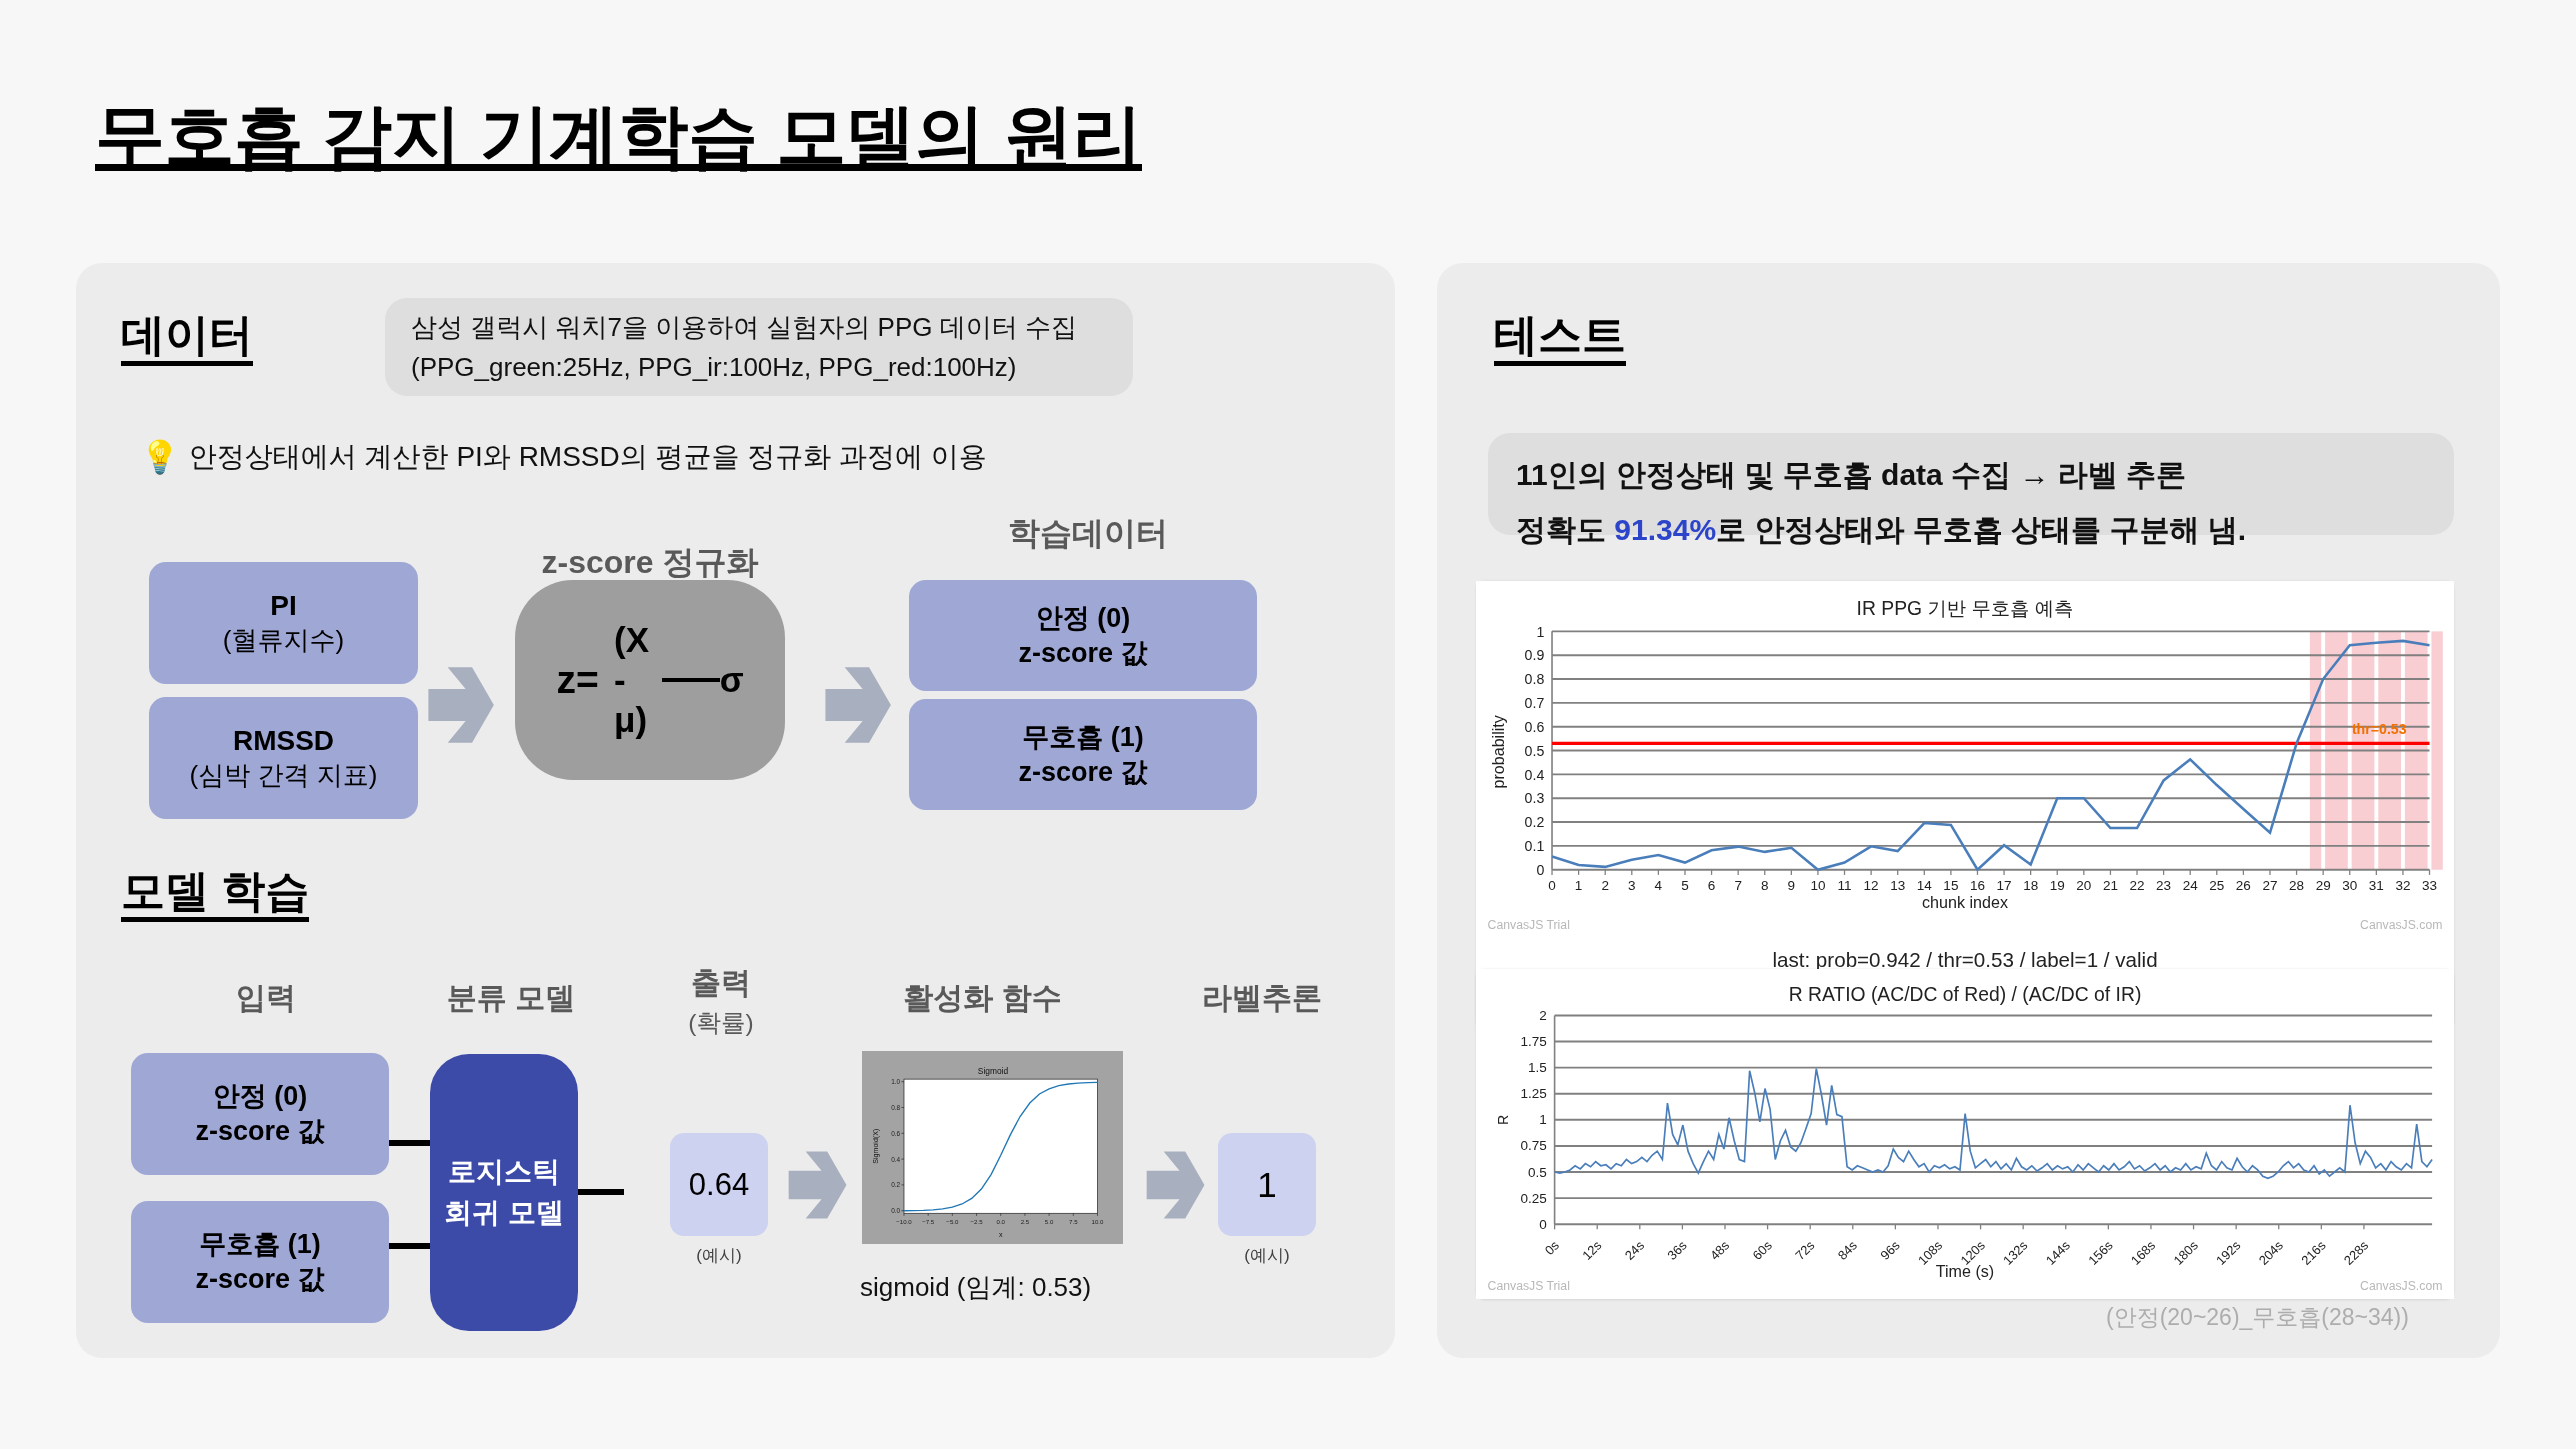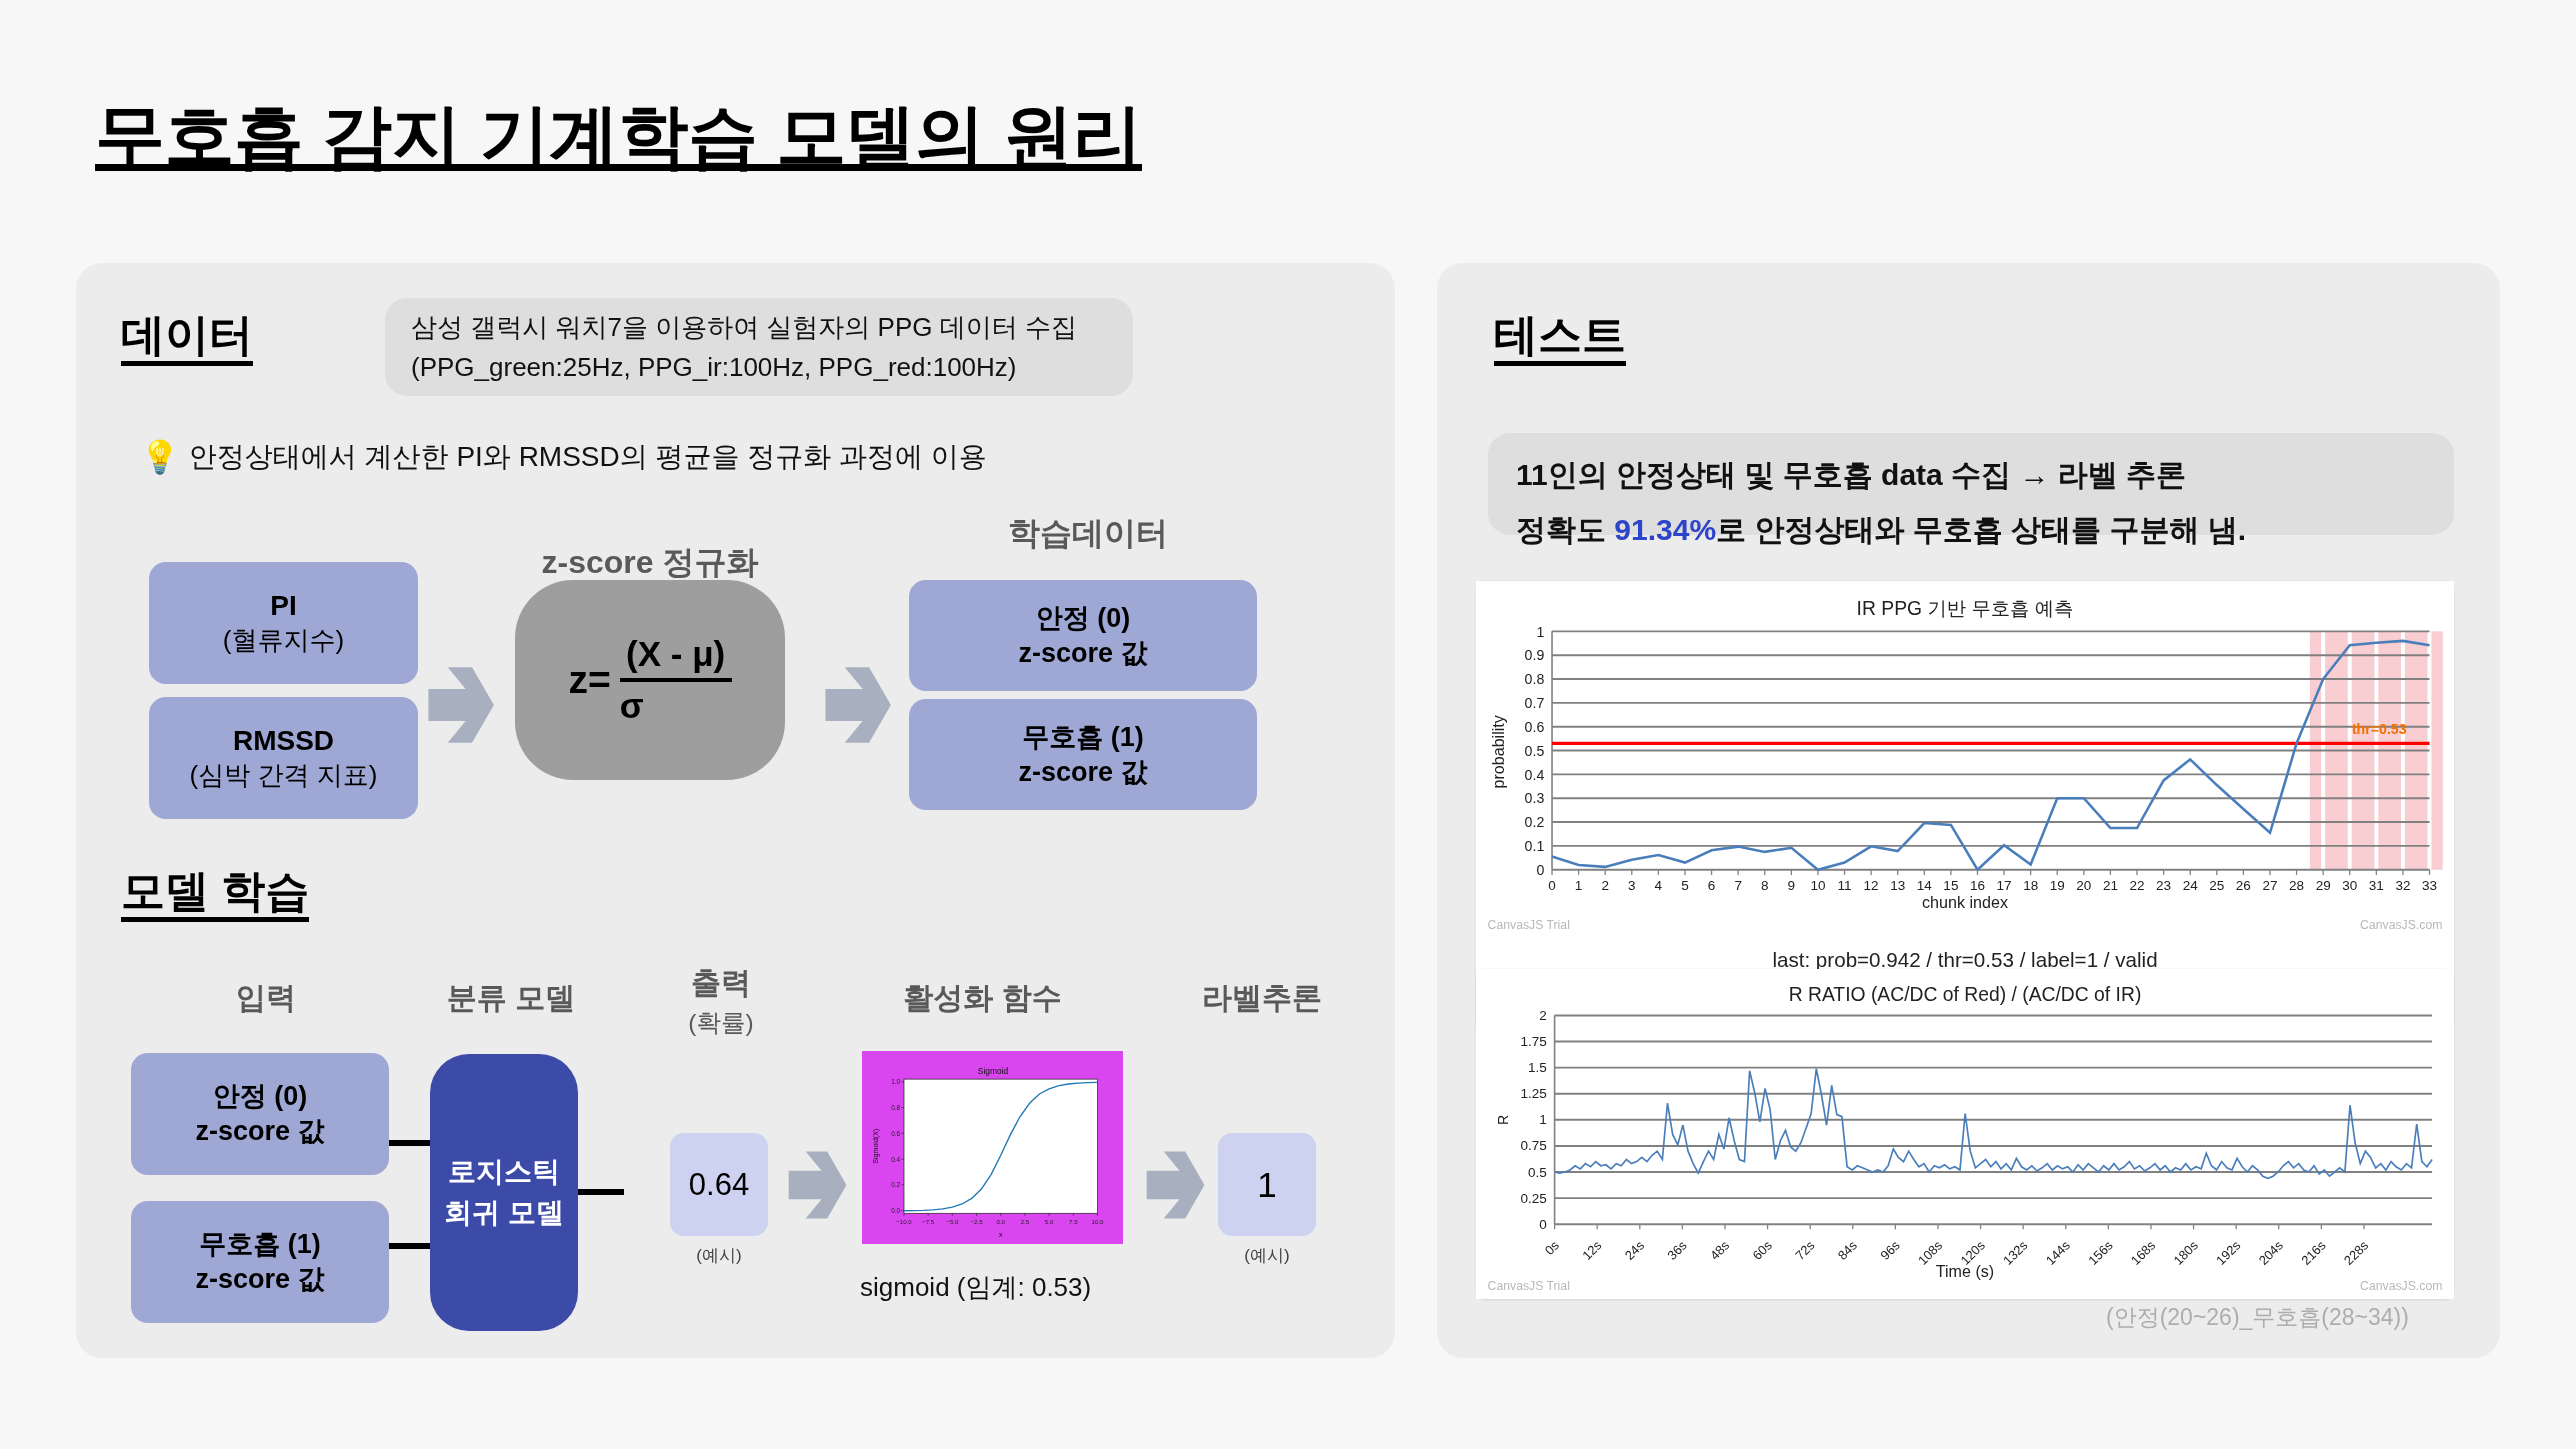--- a/index.html
+++ b/index.html
@@ -58,21 +58,21 @@
   .vbox .t2 { font-size: 26px; font-weight: 400; }
   .vbox .tb { font-size: 27px; font-weight: 700; }
 
   
   .capsule {
     position: absolute; background: #9e9e9e; border-radius: 58px;
     display: flex; align-items: center; justify-content: center; gap: 9px;
     color: #000;
   }
   .capsule .zeq { font-size: 39px; font-weight: 700; }
-  .frac { display: flex; flex-direction: column; align-items: flex-start; }
+  .frac { display: flex; flex-direction: row; align-items: center; }
   .frac .num { font-size: 35px; font-weight: 700; padding: 0 6.4px; }
   .frac .bar { width: 100%; height: 4.5px; background: #000; margin: 3.9px 0; }
   .frac .den { font-size: 35px; font-weight: 700; }
 
   
   .chev { position: absolute; }
   .chev svg { display: block; }
 
   
   .glabel {
@@ -91,21 +91,21 @@
     position: absolute; background: #ccd2ef; border-radius: 14px;
     display: flex; align-items: center; justify-content: center;
     color: #000; font-size: 31px;
   }
   .connector { position: absolute; background: #000; height: 5.8px; }
   .ex-note { position: absolute; color: #404040; font-size: 17px; text-align: center; white-space: nowrap; }
   .sig-caption { position: absolute; color: #111; font-size: 26px; white-space: nowrap; }
 
   
   .sig-card {
-    position: absolute; background: #d946ef;
+    position: absolute; background: #a3a3a3;
     display: flex; align-items: center; justify-content: center;
   }
 
   
   .test-callout {
     position: absolute; background: #dedede; border-radius: 22px;
     padding: 22px 28px; display: flex; flex-direction: column; gap: 14px;
   }
   .test-callout .l1 { font-size: 30px; font-weight: 700; color: #111; white-space: nowrap; }
   .test-callout .l2 { font-size: 30px; font-weight: 700; color: #111; white-space: nowrap; }

